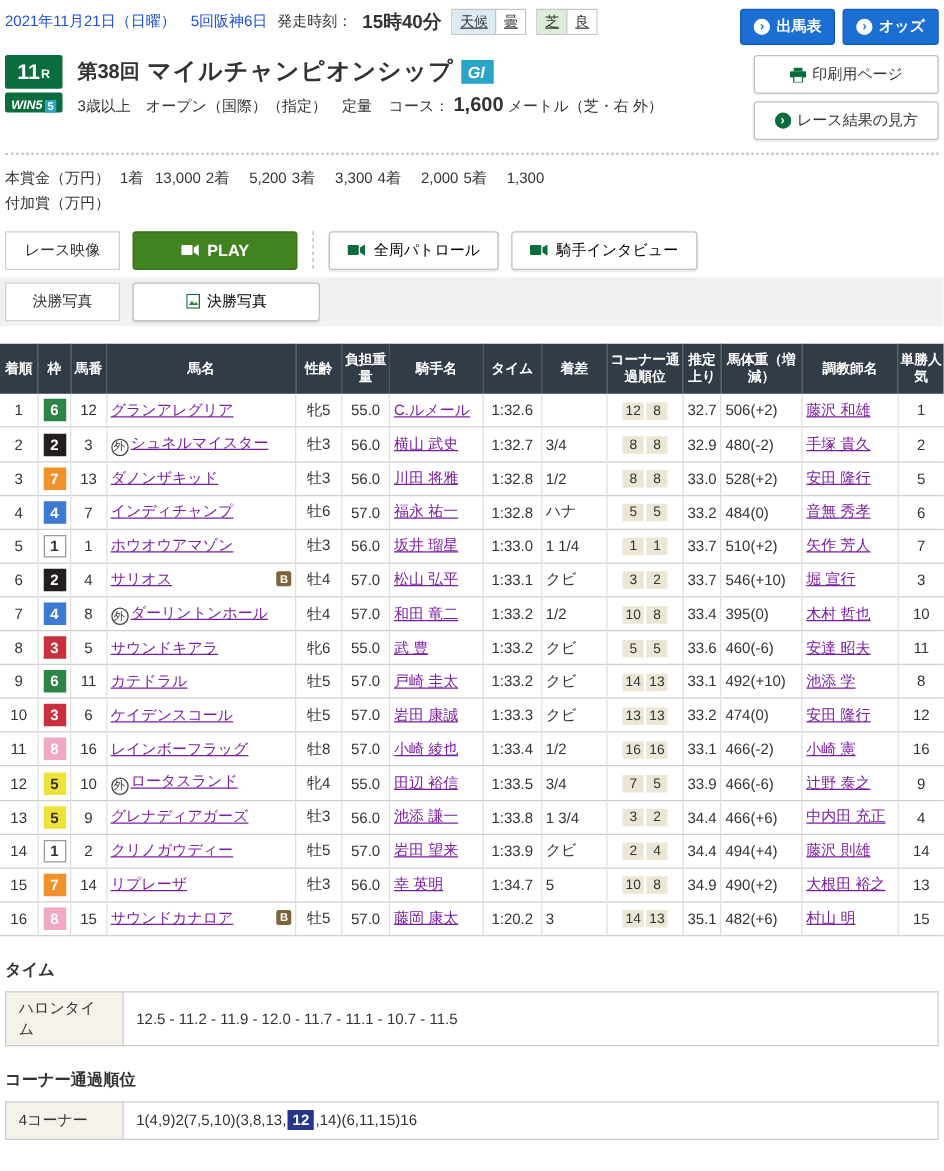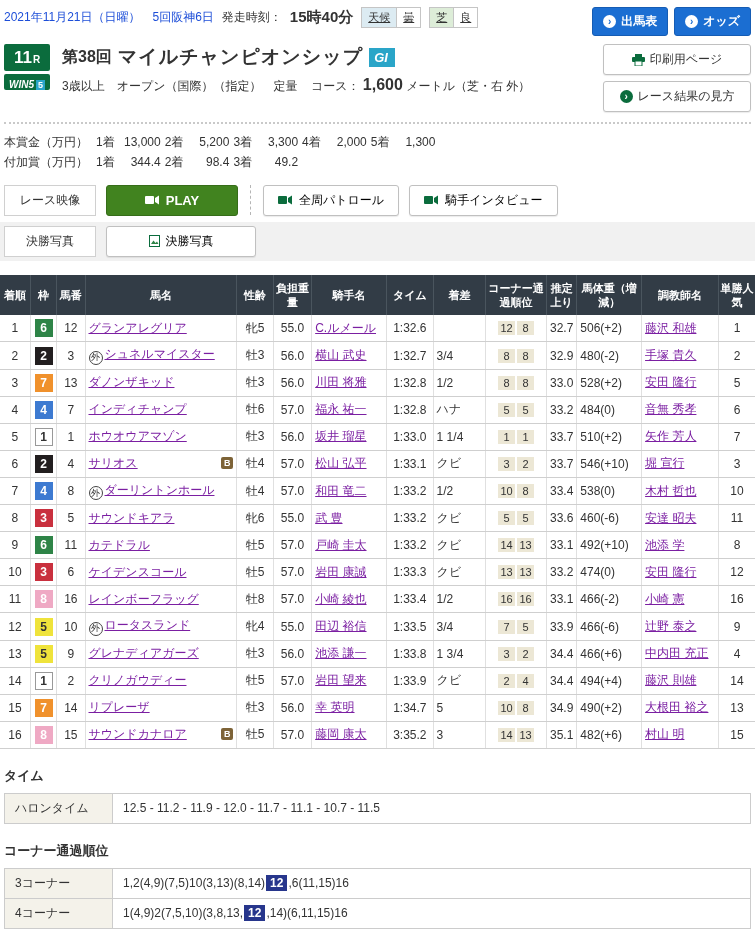--- a/index.html
+++ b/index.html
@@ -136,21 +136,21 @@
   }
   .corner-badge {
     display: inline-block; min-width: 17px; padding: 1px 1px; background: #ece7d5;
     font-size: 11px; text-align: center; margin: 0 1px;
   }
 
   
   .section-heading { font-size: 13px; font-weight: bold; margin: 18px 4px 8px 4px; }
   table.info { width: 747px; margin: 0 4px; border-collapse: collapse; }
   table.info td { border: 1px solid #ccc; font-size: 12px; height: 30px; padding: 4px 10px; }
-  td.info-label { width: 108px; background: #f4f2ea; }
+  td.info-label { width: 94px; background: #f4f2ea; }
   .hl12 { background: #27368c; color: #fff; font-weight: bold; padding: 1px 4px; margin: 0 1px; }
 </style>
 </head>
 <body>
 
 <div class="page">
 
   <div class="topbar">
     <div class="topbar-left">
       <span class="dateline">2021年11月21日（日曜）　5回阪神6日</span>
@@ -221,21 +221,20 @@
 
   <div class="dotted-divider"></div>
 
   <div class="prize-block">
     <div class="prize-row">
       <span class="prize-label">本賞金（万円）</span>
       <span><span class="pz"><span class="pz-place">1着</span><span class="pz-value">13,000</span></span><span class="pz"><span class="pz-place">2着</span><span class="pz-value">5,200</span></span><span class="pz"><span class="pz-place">3着</span><span class="pz-value">3,300</span></span><span class="pz"><span class="pz-place">4着</span><span class="pz-value">2,000</span></span><span class="pz"><span class="pz-place">5着</span><span class="pz-value">1,300</span></span></span>
     </div>
     <div class="prize-row">
       <span class="prize-label">付加賞（万円）</span>
-      <span><span class="pz"><span class="pz-place">1着</span><span class="pz-value">344.4</span></span><span class="pz"><span class="pz-place">2着</span><span class="pz-value">98.4</span></span><span class="pz"><span class="pz-place">3着</span><span class="pz-value">49.2</span></span></span>
     </div>
   </div>
 
   <div class="media-row1">
     <span class="media-label">レース映像</span>
     <button class="btn-play">
       <span class="cam-icon">
           <svg width="15" height="10" viewBox="0 0 15 10">
             <rect x="0" y="1" width="9" height="8" rx="1" fill="#fff"></rect>
             <path d="M10 3 L14 0.5 V9.5 L10 7 Z" fill="#fff"></path>
@@ -419,21 +418,21 @@
       <td class="c"><span class="frame-badge f4">4</span></td>
       <td class="c">8</td>
       <td class="horse-cell"><span class="gai-mark">外</span><a class="plink">ダーリントンホール</a></td>
       <td class="c">牡4</td>
       <td class="c">57.0</td>
       <td><a class="plink">和田 竜二</a></td>
       <td class="c">1:33.2</td>
       <td>1/2</td>
       <td class="c"><span class="corner-badge">10</span><span class="corner-badge">8</span></td>
       <td class="c">33.4</td>
-      <td>538(0)</td>
+      <td>395(0)</td>
       <td><a class="plink">木村 哲也</a></td>
       <td class="c">10</td>
     </tr>
 
     <tr>
       <td class="c">8</td>
       <td class="c"><span class="frame-badge f3">3</span></td>
       <td class="c">5</td>
       <td class="horse-cell"><a class="plink">サウンドキアラ</a></td>
       <td class="c">牝6</td>
@@ -568,21 +567,21 @@
     </tr>
 
     <tr>
       <td class="c">16</td>
       <td class="c"><span class="frame-badge f8">8</span></td>
       <td class="c">15</td>
       <td class="horse-cell"><span class="b-badge">B</span><a class="plink">サウンドカナロア</a></td>
       <td class="c">牡5</td>
       <td class="c">57.0</td>
       <td><a class="plink">藤岡 康太</a></td>
-      <td class="c">3:35.2</td>
+      <td class="c">1:20.2</td>
       <td>3</td>
       <td class="c"><span class="corner-badge">14</span><span class="corner-badge">13</span></td>
       <td class="c">35.1</td>
       <td>482(+6)</td>
       <td><a class="plink">村山 明</a></td>
       <td class="c">15</td>
     </tr>
   </tbody>
   </table>
 
@@ -593,23 +592,19 @@
           <td class="info-label">ハロンタイム</td>
           <td>12.5 - 11.2 - 11.9 - 12.0 - 11.7 - 11.1 - 10.7 - 11.5</td>
         </tr>
       </tbody>
     </table>
 
   <div class="section-heading">コーナー通過順位</div>
   <table class="info">
       <tbody>
         <tr>
-          <td class="info-label">3コーナー</td>
-          <td>1,2(4,9)(7,5)10(3,13)(8,14)<span class="hl12">12</span>,6(11,15)16</td>
-        </tr>
-        <tr>
           <td class="info-label">4コーナー</td>
           <td>1(4,9)2(7,5,10)(3,8,13,<span class="hl12">12</span>,14)(6,11,15)16</td>
         </tr>
       </tbody>
     </table>
 
 </div>
 
 </body></html>

